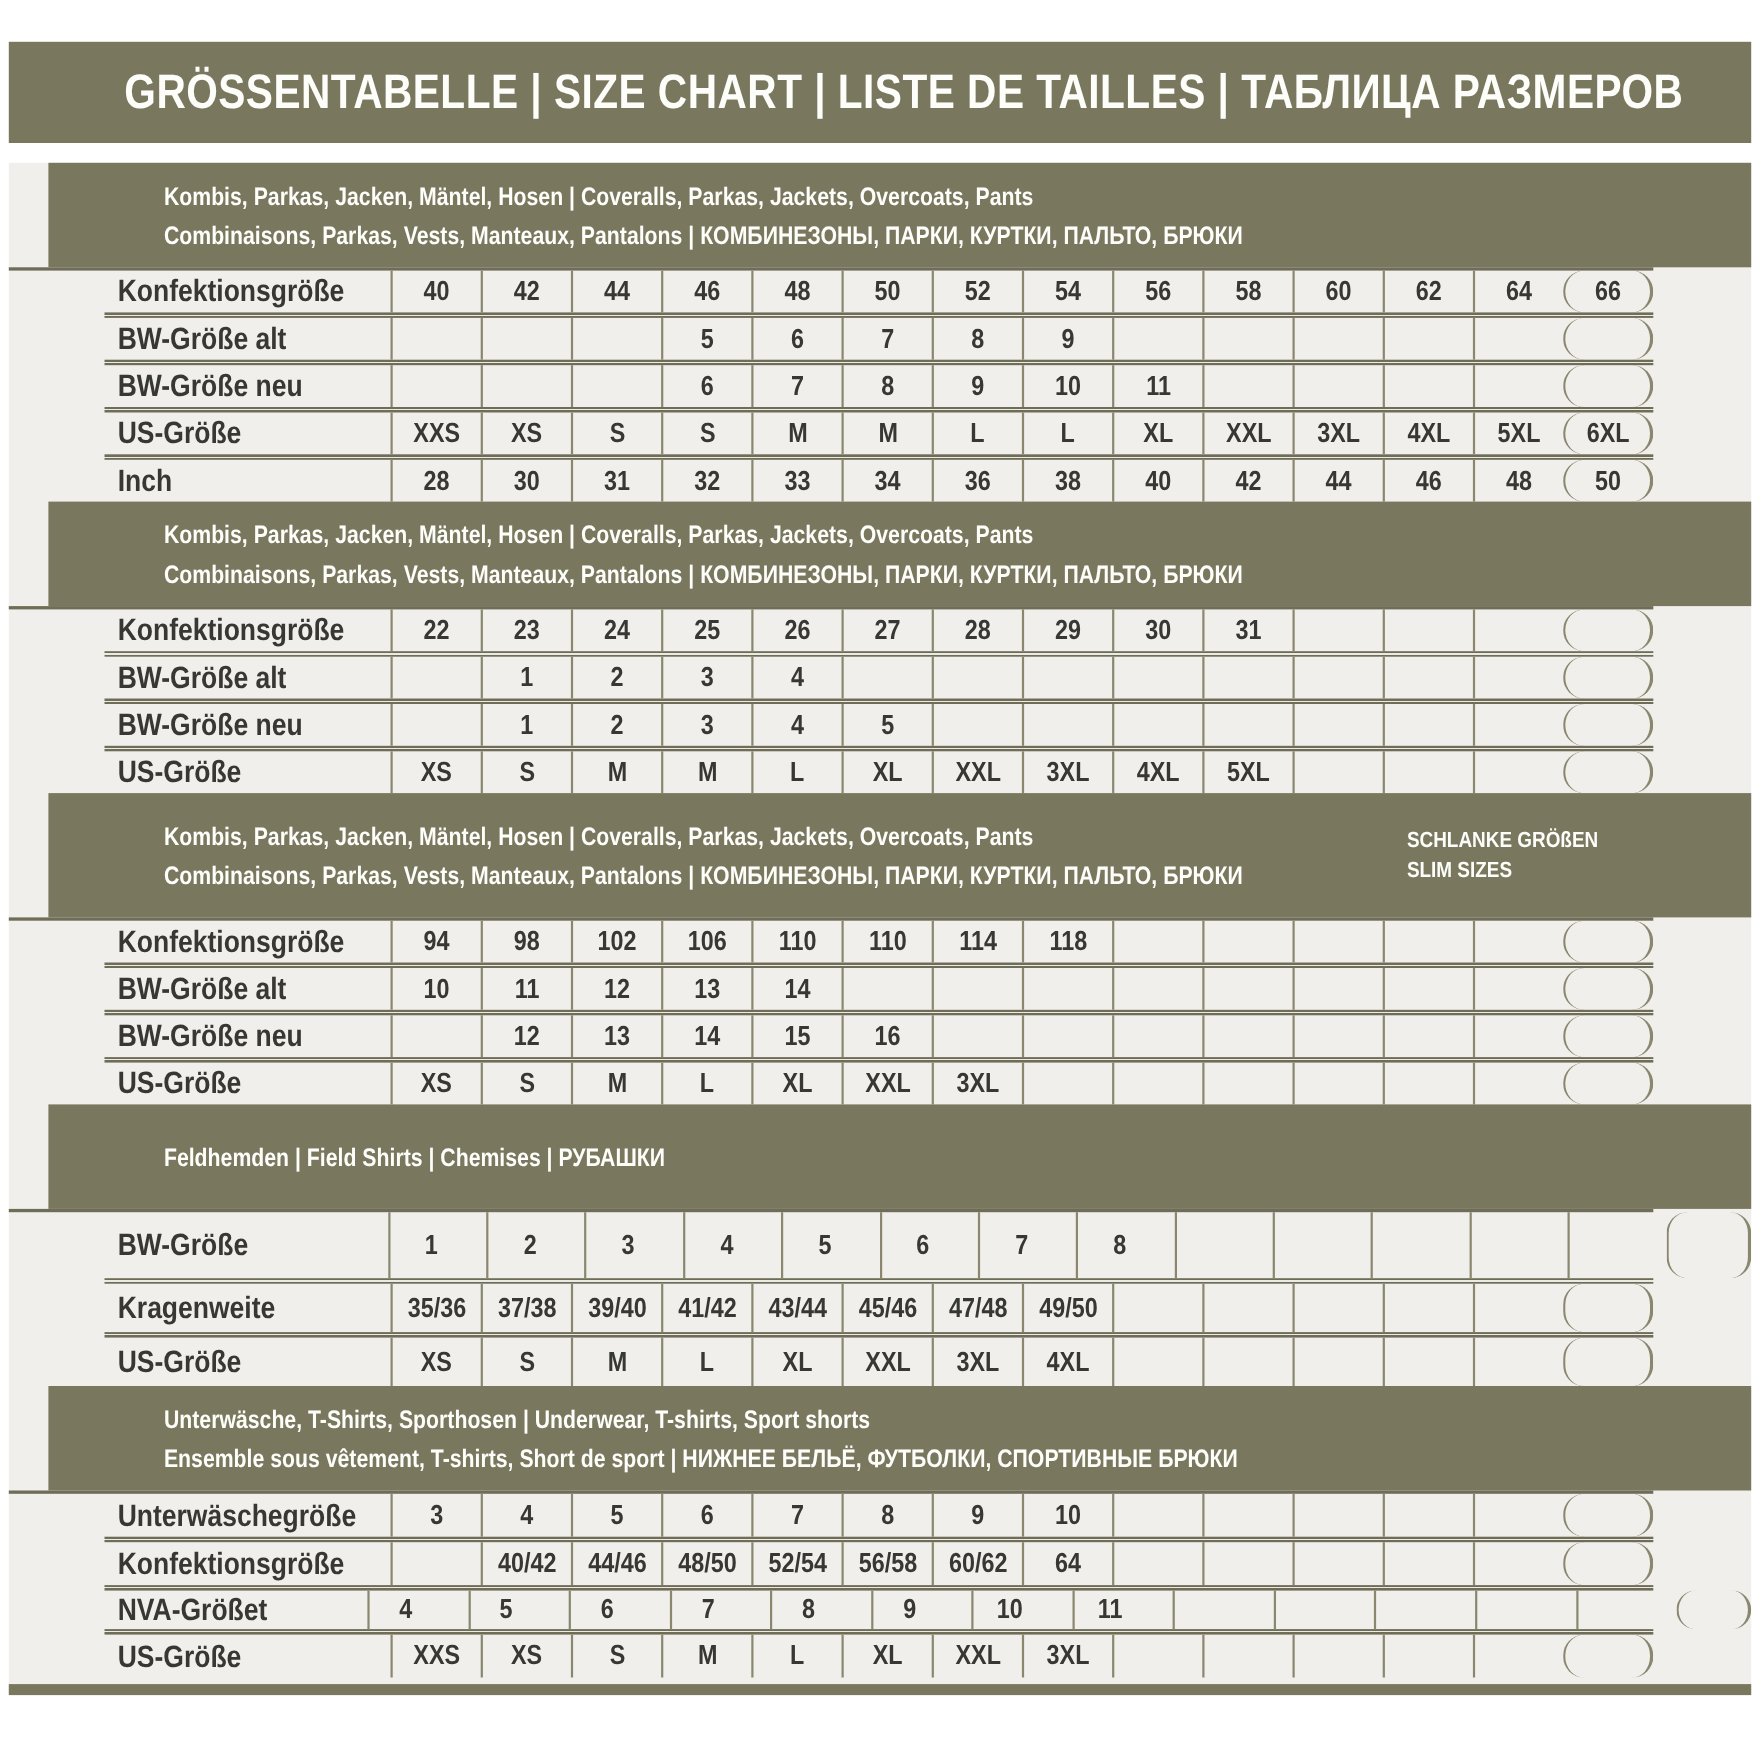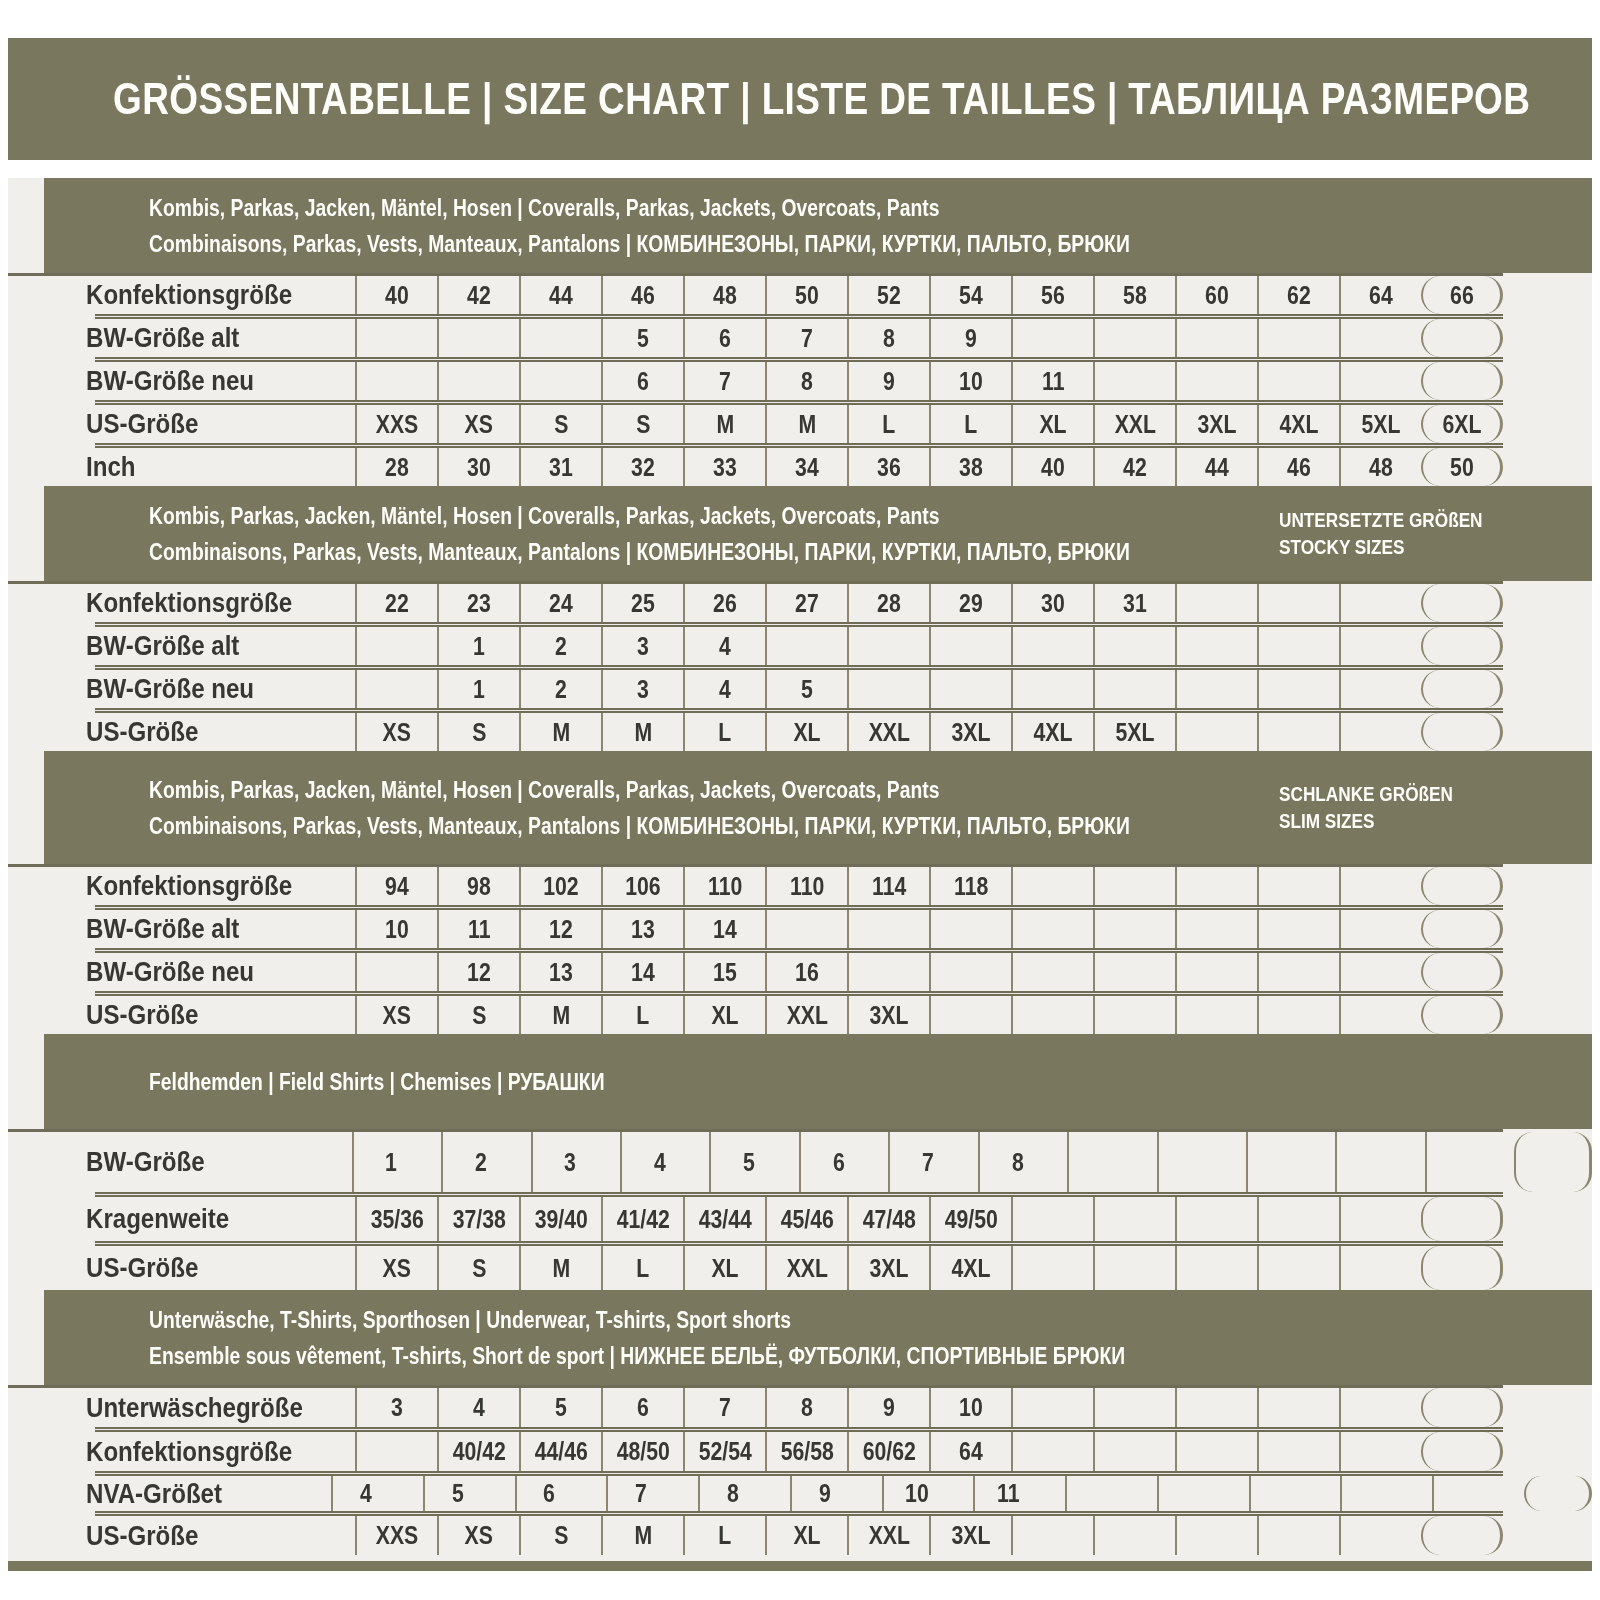--- a/index.html
+++ b/index.html
@@ -1,35 +1,35 @@
 <!DOCTYPE html>
 <html><head>
 <meta charset="utf-8">
 <style>
   html,body { margin:0; padding:0; }
   .page {
     position:relative; width:1600px; height:1600px; background:#ffffff;
     font-family:"Liberation Sans", sans-serif; font-weight:bold; color:#373734;
     overflow:hidden;
   }
-  .banner { margin:38px 8px 0 8px; height:122px; background:#7a775f; display:flex; align-items:center; }
+  .banner { margin:38px 8px 0 8px; height:92px; background:#7a775f; display:flex; align-items:center; }
   .banner .t { margin-left:105px; font-size:44px; color:#fdfdfa; white-space:nowrap;
                transform:scaleX(0.84); transform-origin:left center; letter-spacing:0.5px; }
   .gap { height:18px; background:#ffffff; }
   .content { margin:0 8px; background:#f0efec; }
   .band { position:relative; background:#7a775f; display:flex; flex-direction:column; justify-content:center;margin-left:36px; }
   .band .bl { margin-left:105px; font-size:23px; line-height:36px; color:#fdfdfa; white-space:nowrap;
               transform:scaleX(0.84); transform-origin:left center; }
   .band .side { position:absolute; left:1235px; top:50%; transform:translateY(-50%); }
   .band .side .sl { font-size:20px; line-height:27px; color:#fdfdfa; white-space:nowrap;
                     transform:scaleX(0.86); transform-origin:left center; }
   .table { position:relative; }
   .topline { height:3px; width:1495px; background:#6f6d57; }
   .trow { display:flex; }
-  .lbl { width:347px; box-sizing:border-box; padding-left:78px; font-size:28px; white-space:nowrap;
+  .lbl { width:347px; box-sizing:border-box; padding-left:99px; font-size:28px; white-space:nowrap;
          display:flex; align-items:center; }
   .lbl span { transform:scaleX(0.86); transform-origin:left center; white-space:nowrap; }
   .cell { width:82px; box-sizing:border-box; border-left:2px solid #8a876e;
           display:flex; align-items:center; justify-content:center; font-size:25px; }
   .cell:last-child { border-right:3px solid #8a876e;border-radius:19px; }
   .cell span { transform:scaleX(0.85); white-space:nowrap; }
   .sep { height:5px; margin-left:87px; width:1408px;
          background:linear-gradient(to bottom, #6f6d57 0 2px, #eceae4 2px 3px, #6f6d57 3px 5px); }
   .endgap { height:6px; }
   .bottombar { height:10px; background:#7a775f; }
@@ -285,24 +285,20 @@
             <span>48</span>
           </div>
           <div class="cell">
             <span>50</span>
           </div>
         </div>
       </div>
       <div class="band" style="height: 95px;">
         <div class="bl">Kombis, Parkas, Jacken, Mäntel, Hosen | Coveralls, Parkas, Jackets, Overcoats, Pants</div>
         <div class="bl">Combinaisons, Parkas, Vests, Manteaux, Pantalons | КОМБИНЕЗОНЫ, ПАРКИ, КУРТКИ, ПАЛЬТО, БРЮКИ</div>
-        <div class="side">
-          <div class="sl">UNTERSETZTE GRÖßEN</div>
-          <div class="sl">STOCKY SIZES</div>
-        </div>
       </div>
       <div class="table">
         <div class="topline"></div>
         <div class="trow" style="height: 38px;">
           <div class="lbl">
             <span>Konfektionsgröße</span>
           </div>
           <div class="cell">
             <span>22</span>
           </div>

